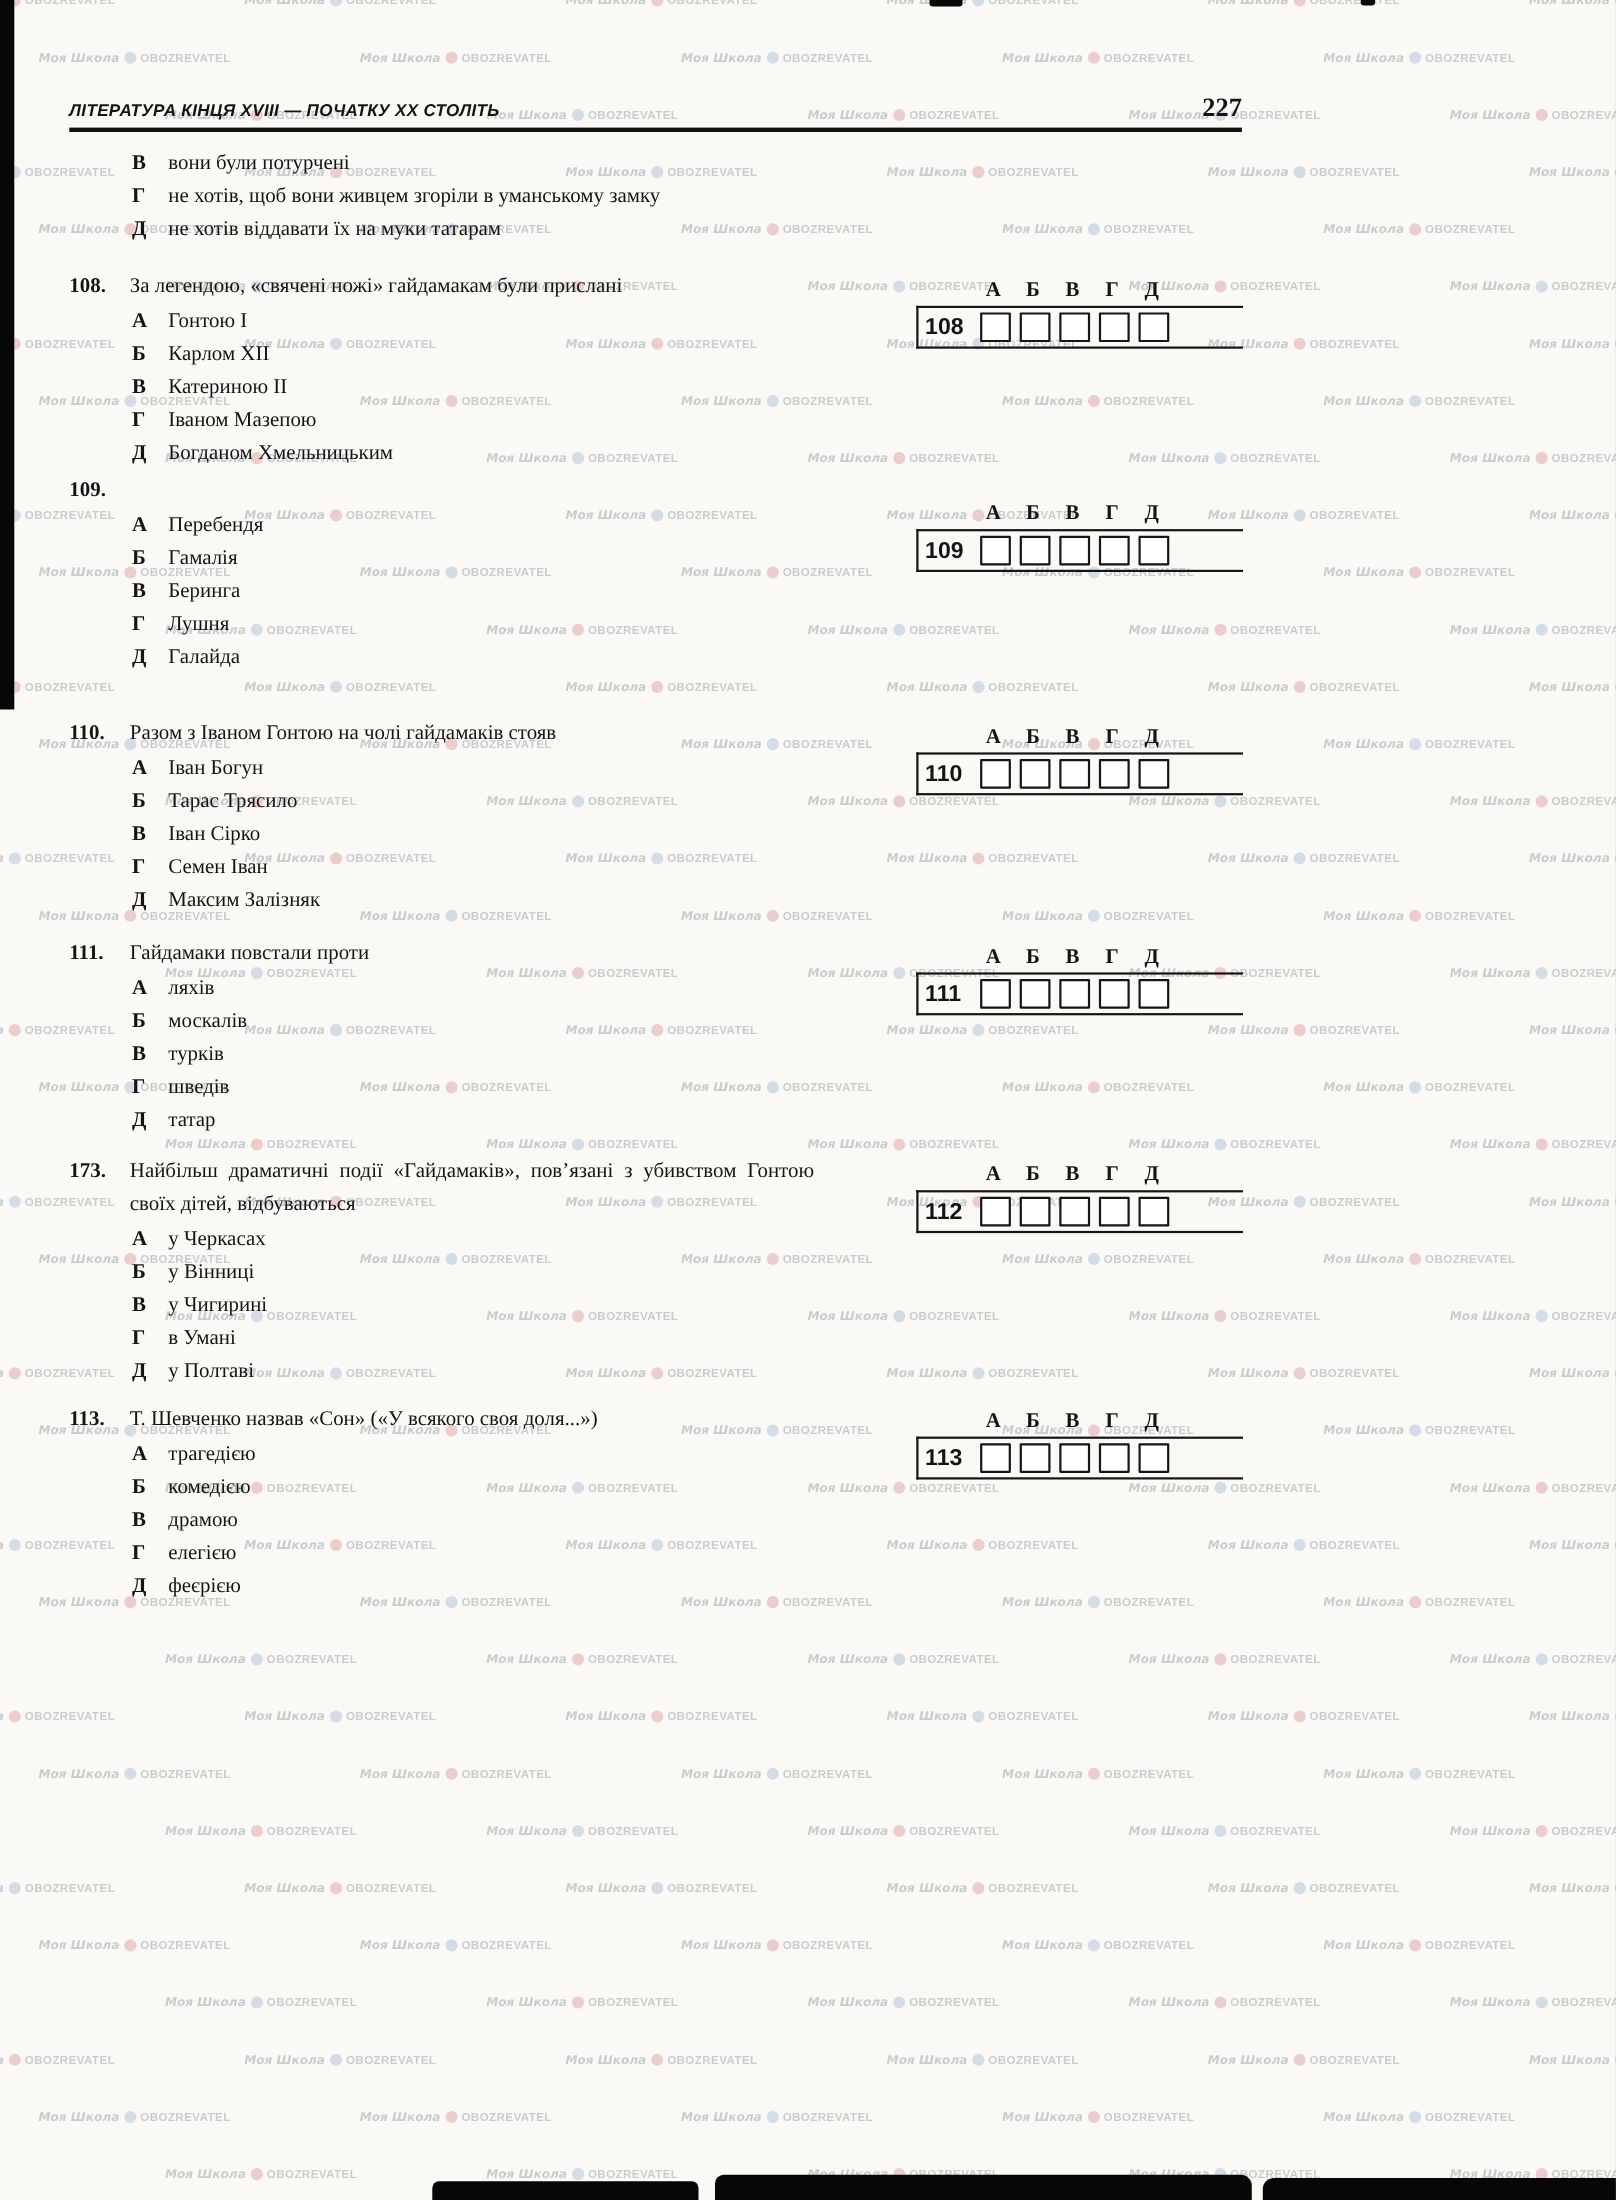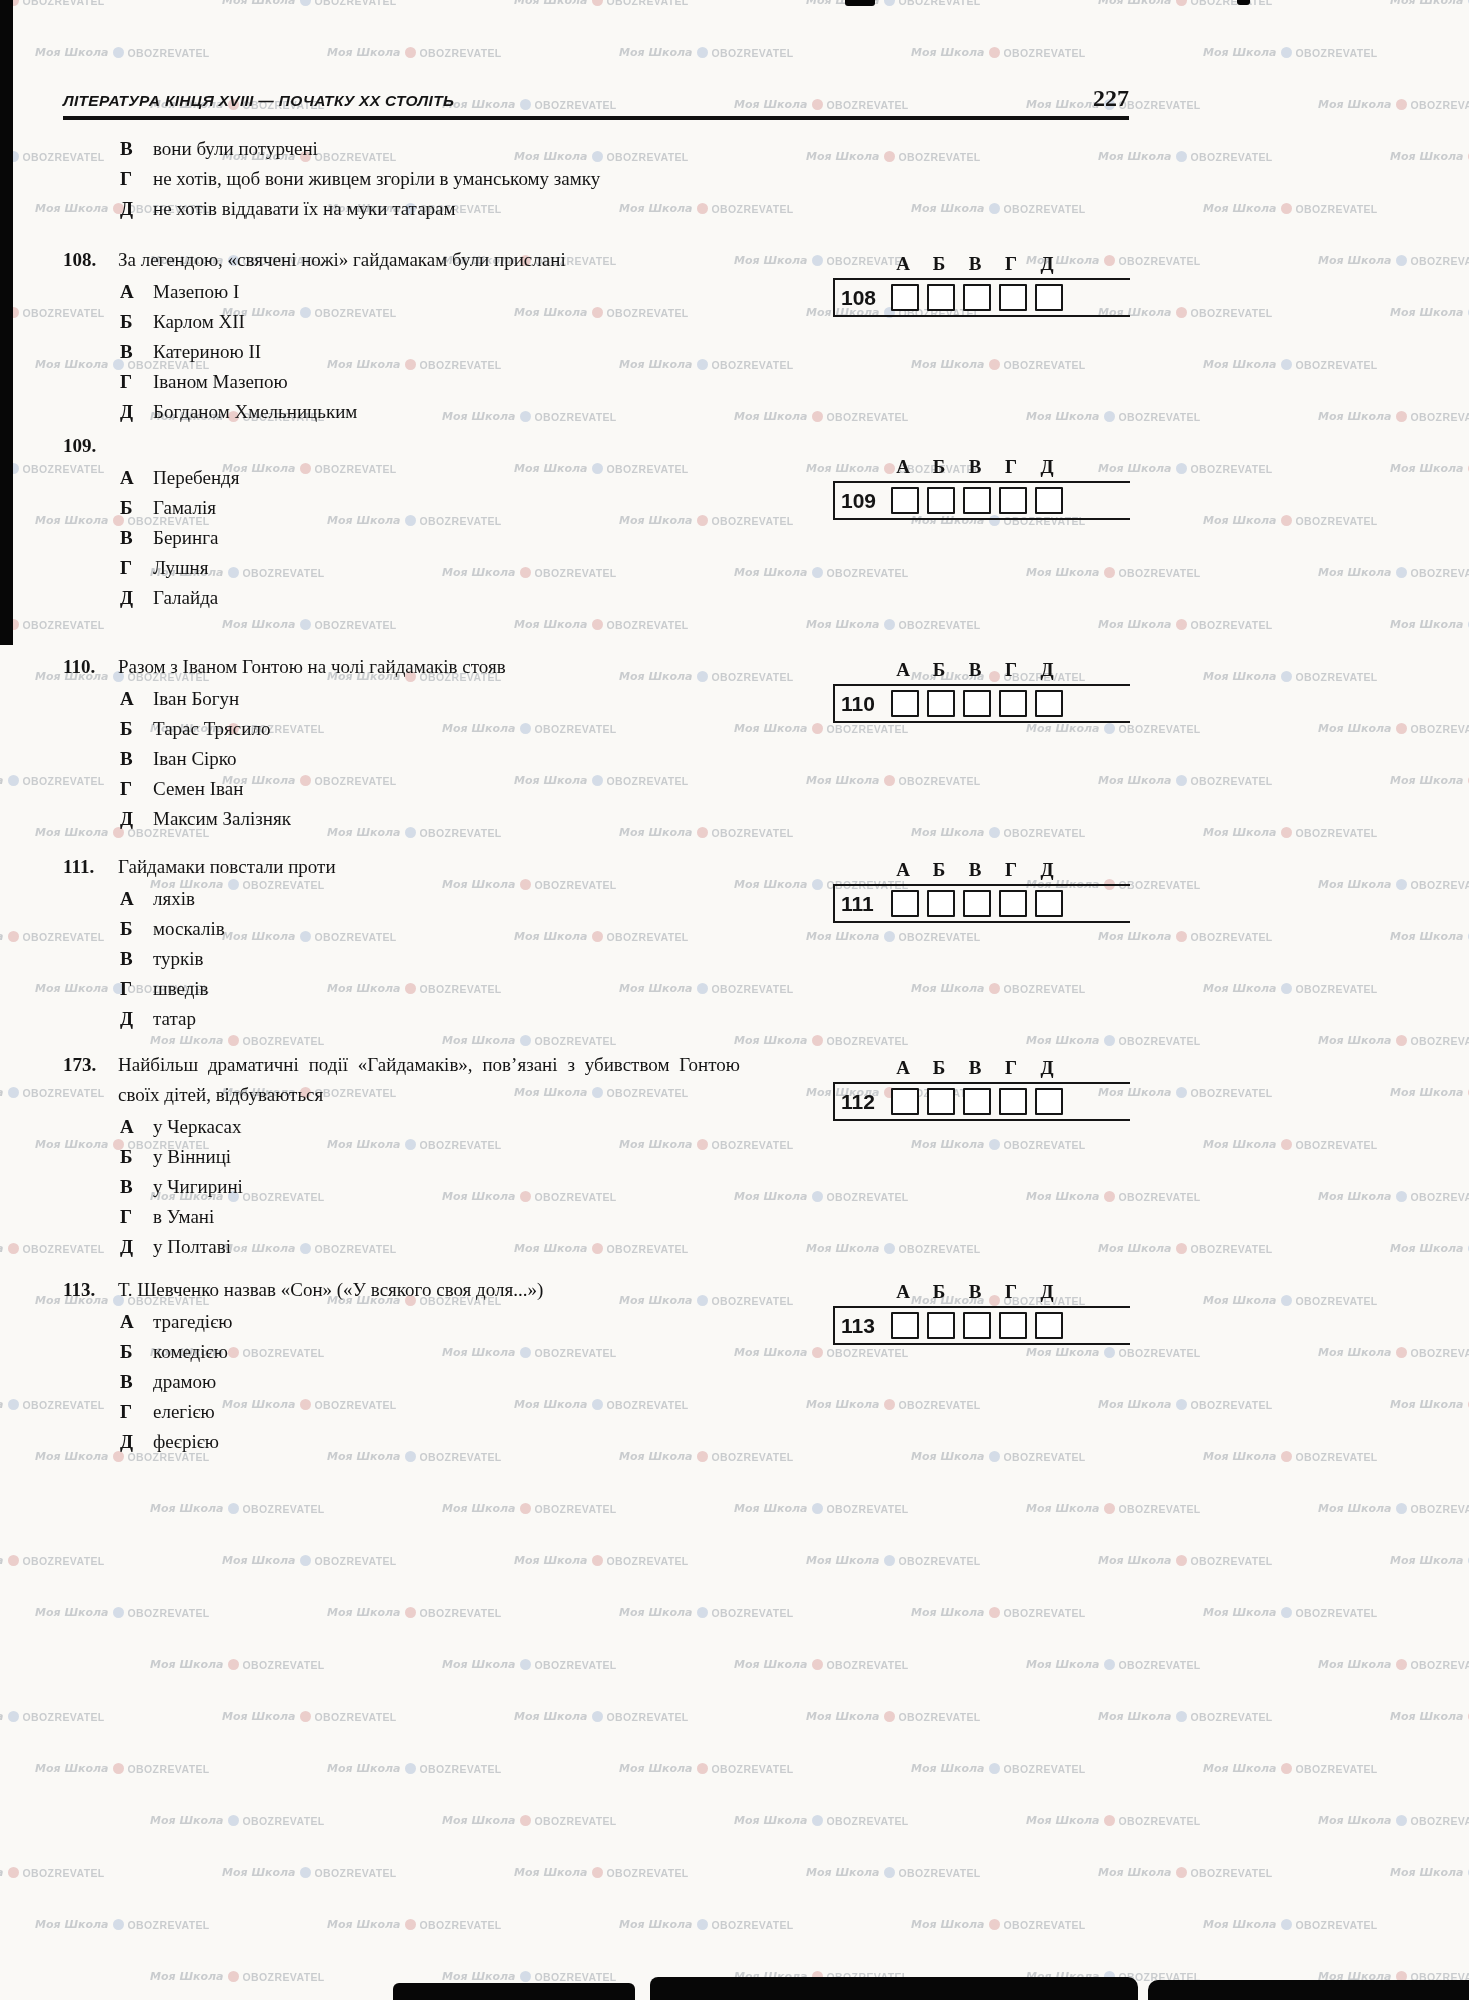--- a/index.html
+++ b/index.html
@@ -1132,21 +1132,21 @@
 
   <div>
   <div class="qblock" style="top: 245px;">
     <div class="q-head">
       <span class="q-num">108.</span>
       <span class="q-text">За легендою, «свячені ножі» гайдамакам були прислані</span>
     </div>
     <div class="opt-list">
   <div class="opt-row">
     <span class="opt-letter">А</span>
-    <span class="opt-text">Мазепою I</span>
+    <span class="opt-text">Гонтою I</span>
   </div>
 
   <div class="opt-row">
     <span class="opt-letter">Б</span>
     <span class="opt-text">Карлом XII</span>
   </div>
 
   <div class="opt-row">
     <span class="opt-letter">В</span>
     <span class="opt-text">Катериною II</span>

